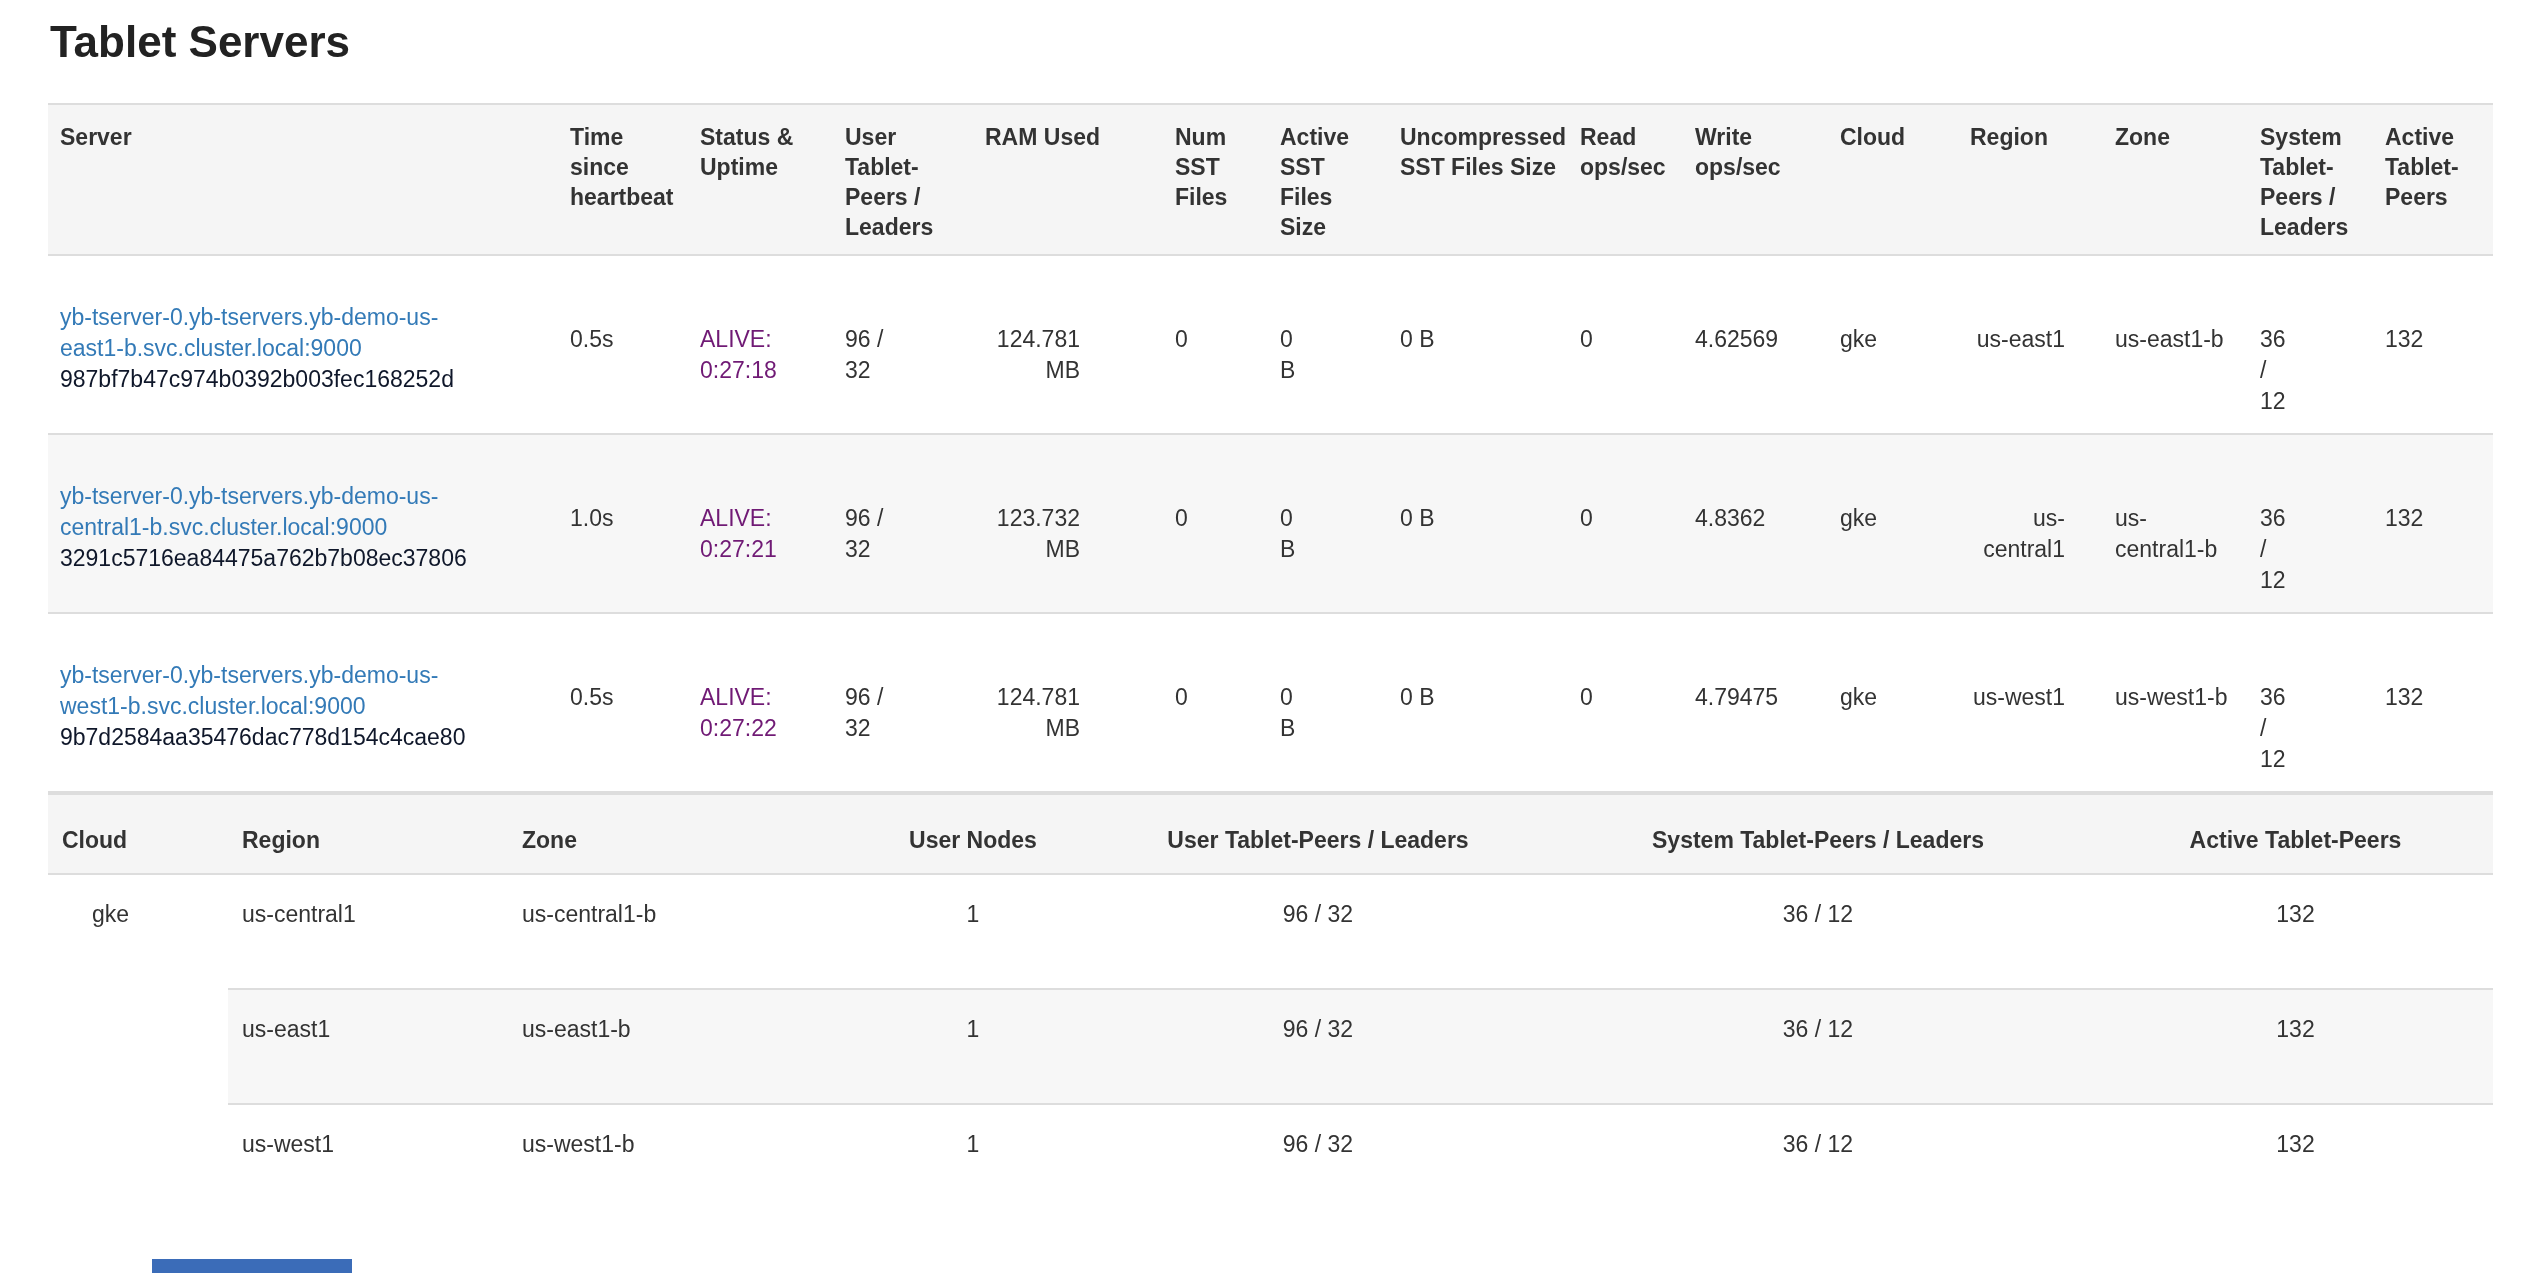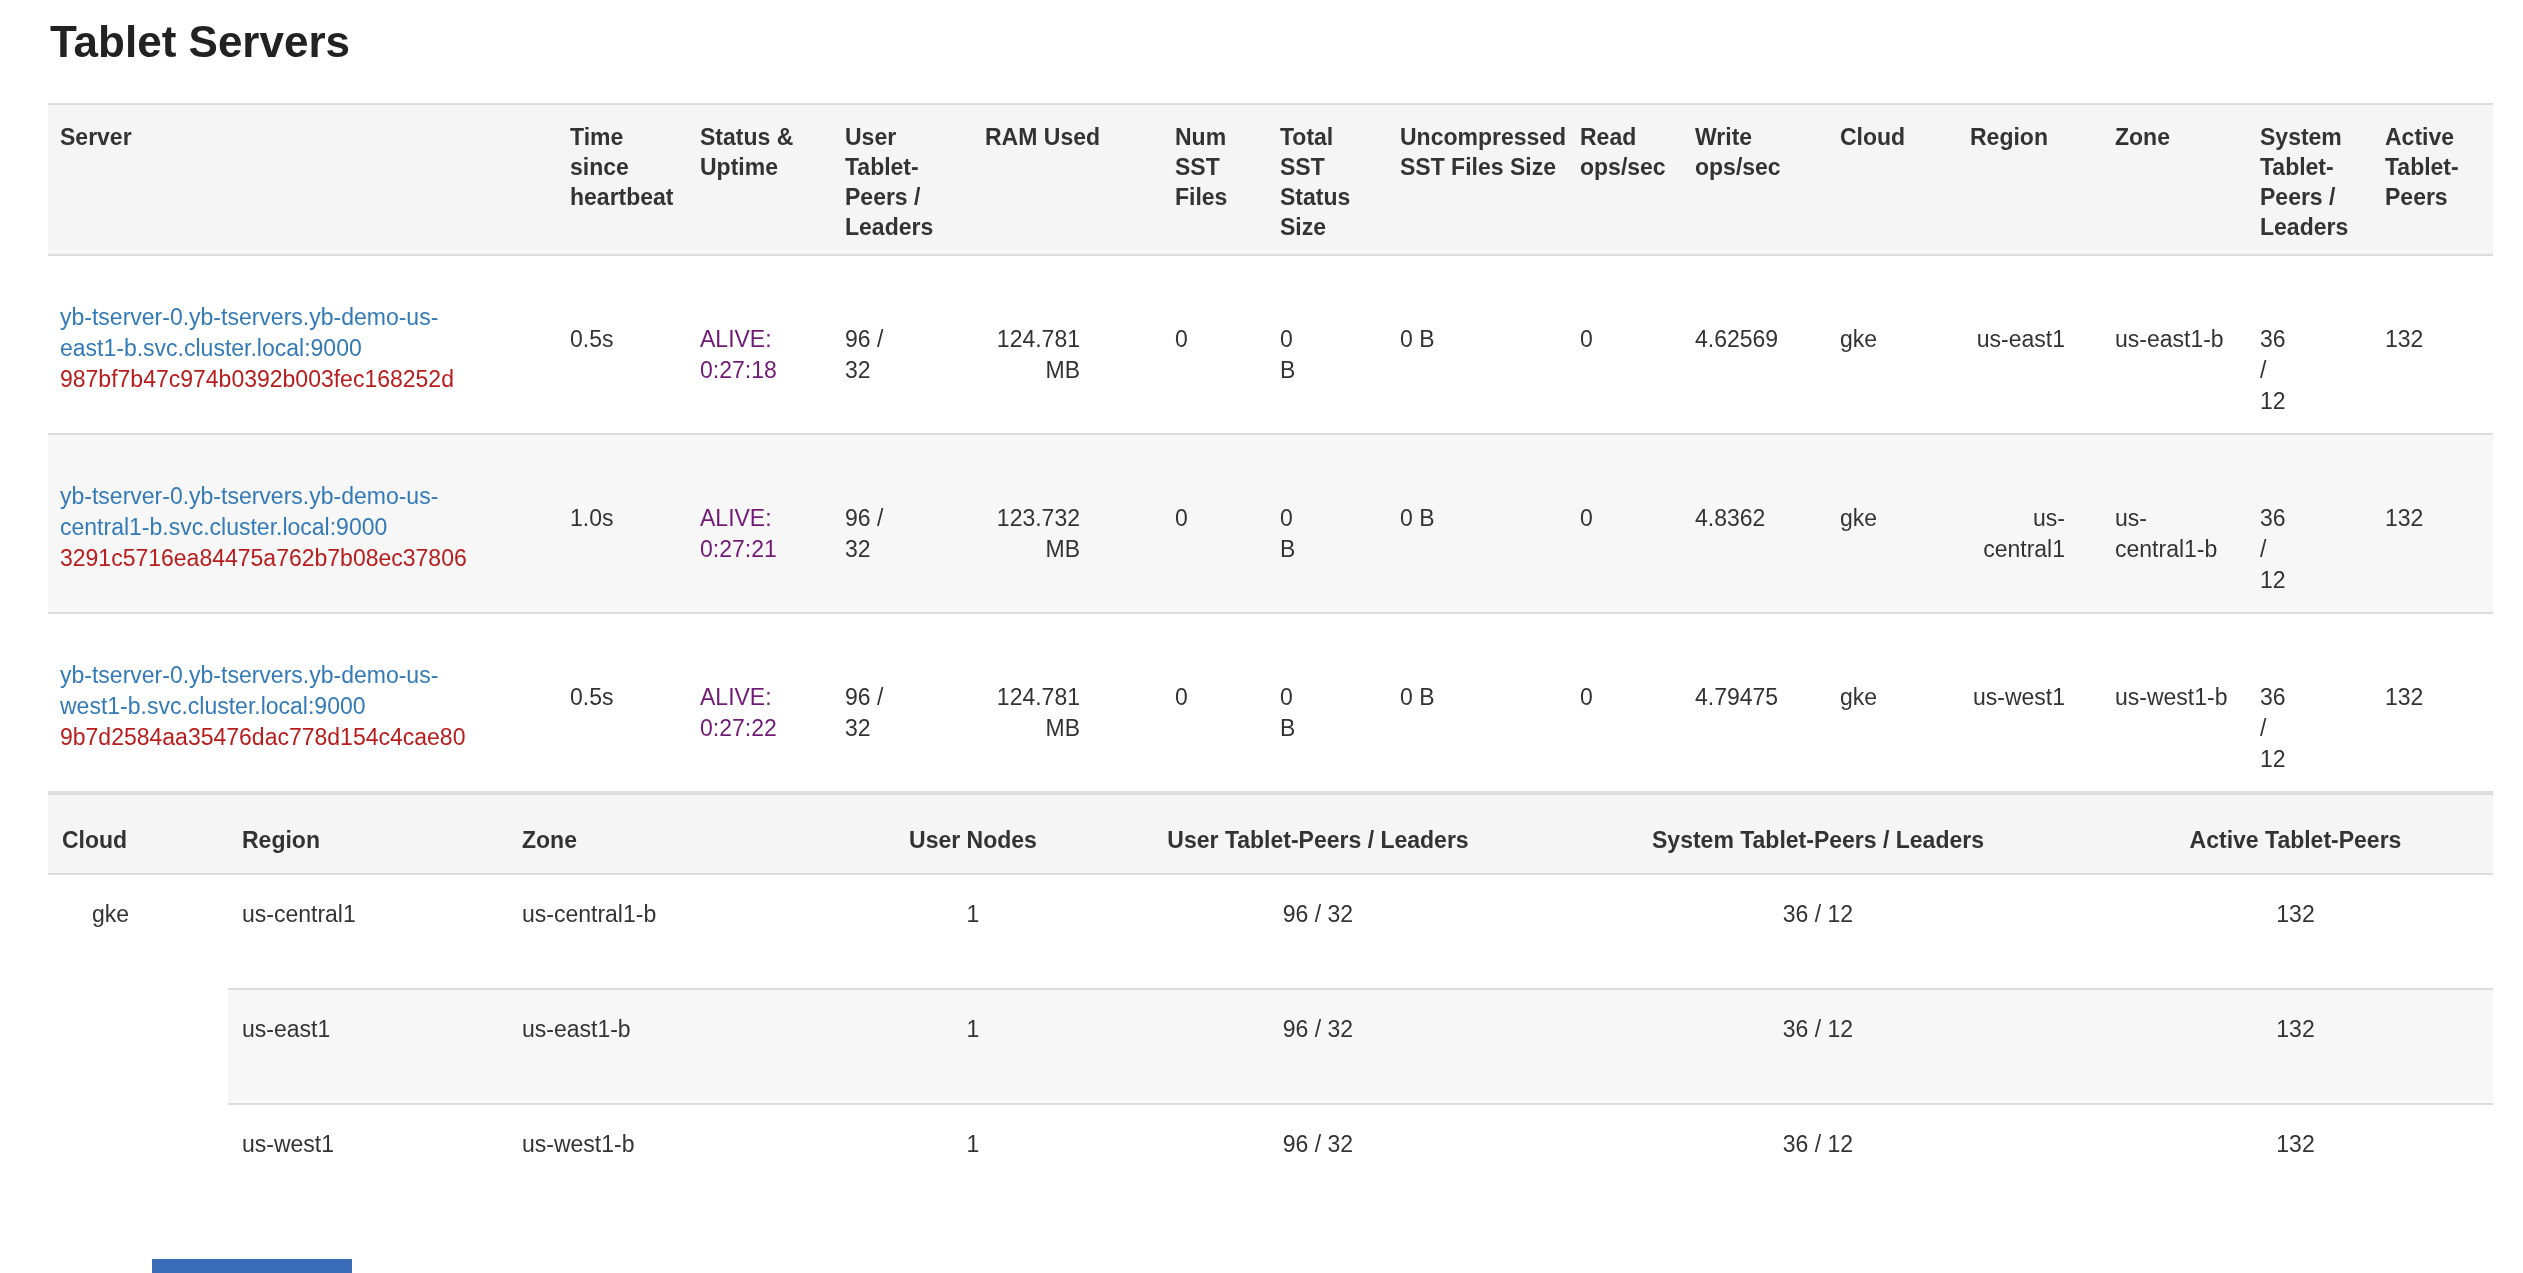--- a/index.html
+++ b/index.html
@@ -42,21 +42,21 @@
   }
 
   
   .ts-table { border-bottom: 2px solid #dddddd; }
   .ts-table th { height: 148px; padding: 17px 12px 12px; line-height: 30px; }
   .ts-table td { height: 179px; padding: 68px 12px 0; border-top: 2px solid #dddddd; }
   .ts-table tbody tr:first-child td { border-top: none; }
   .ts-table tbody tr:nth-child(even) td { background: #f7f7f7; }
   .ts-table td.c-server { padding-right: 64px; padding-top: 46px; }
   a.srv-link { color: #337ab7; text-decoration: none; cursor: pointer; }
-  .uuid { color: #b91c1c; }
+  .uuid { color: #0f172a; }
   .status-alive { color: #701a75; }
 
   .narrow { display: inline-block; vertical-align: top; }
   .w20 { width: 20px; }
   .w34 { width: 34px; }
   .w60 { width: 60px; }
   .w95 { width: 95px; text-align: right; }
 
   
   .az-table th { height: 80px; padding: 30px 14px 0; }
@@ -101,21 +101,21 @@
         <col style="width:120px">
     </colgroup>
     <thead>
       <tr>
         <th>Server</th>
         <th>Time since heartbeat</th>
         <th>Status &amp; Uptime</th>
         <th>User Tablet-Peers / Leaders</th>
         <th>RAM Used</th>
         <th>Num SST Files</th>
-        <th>Total SST Status Size</th>
+        <th>Active SST Files Size</th>
         <th>Uncompressed SST Files Size</th>
         <th>Read ops/sec</th>
         <th>Write ops/sec</th>
         <th>Cloud</th>
         <th>Region</th>
         <th>Zone</th>
         <th>System Tablet-Peers / Leaders</th>
         <th>Active Tablet-Peers</th>
       </tr>
     </thead>

